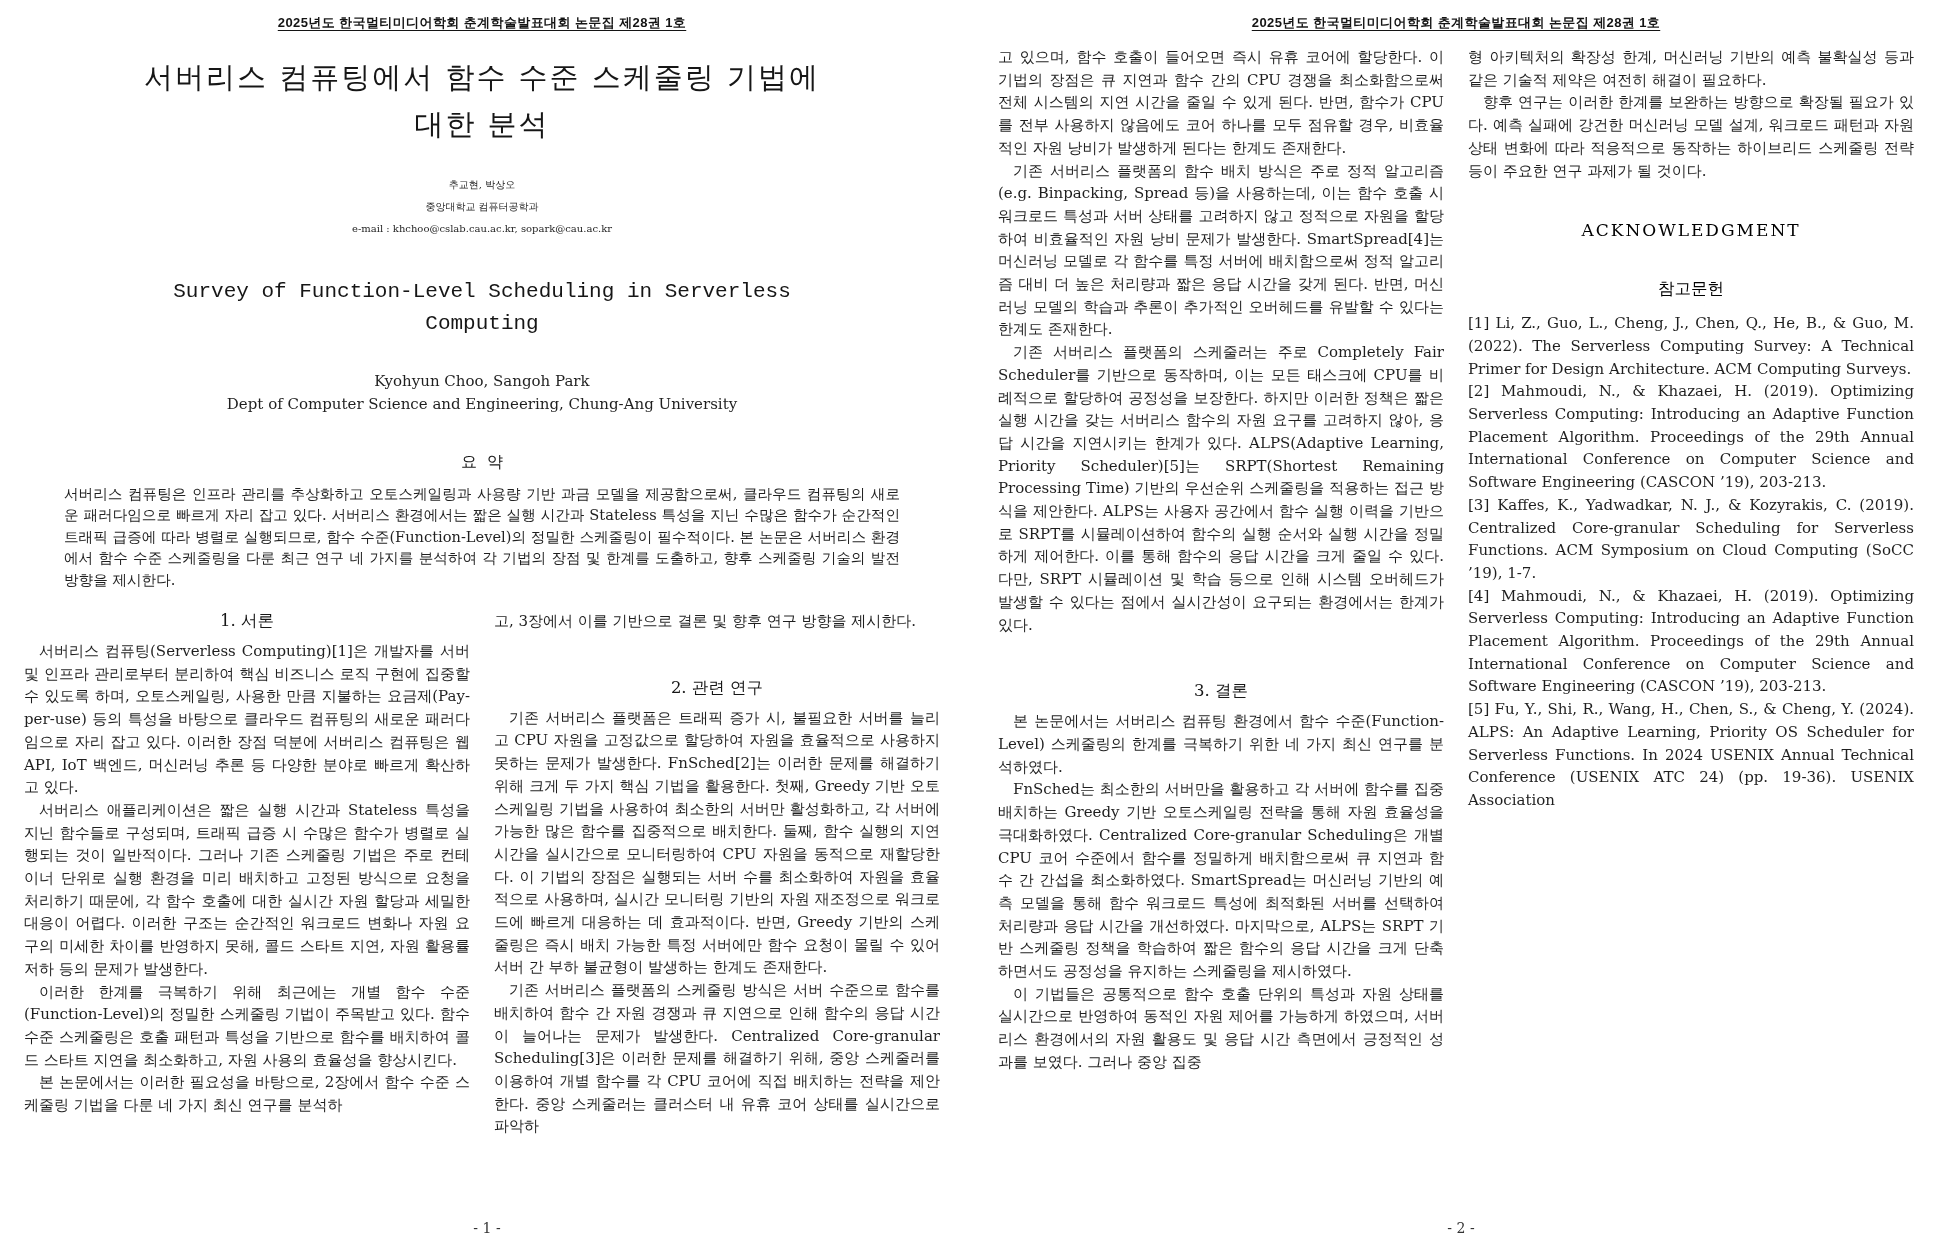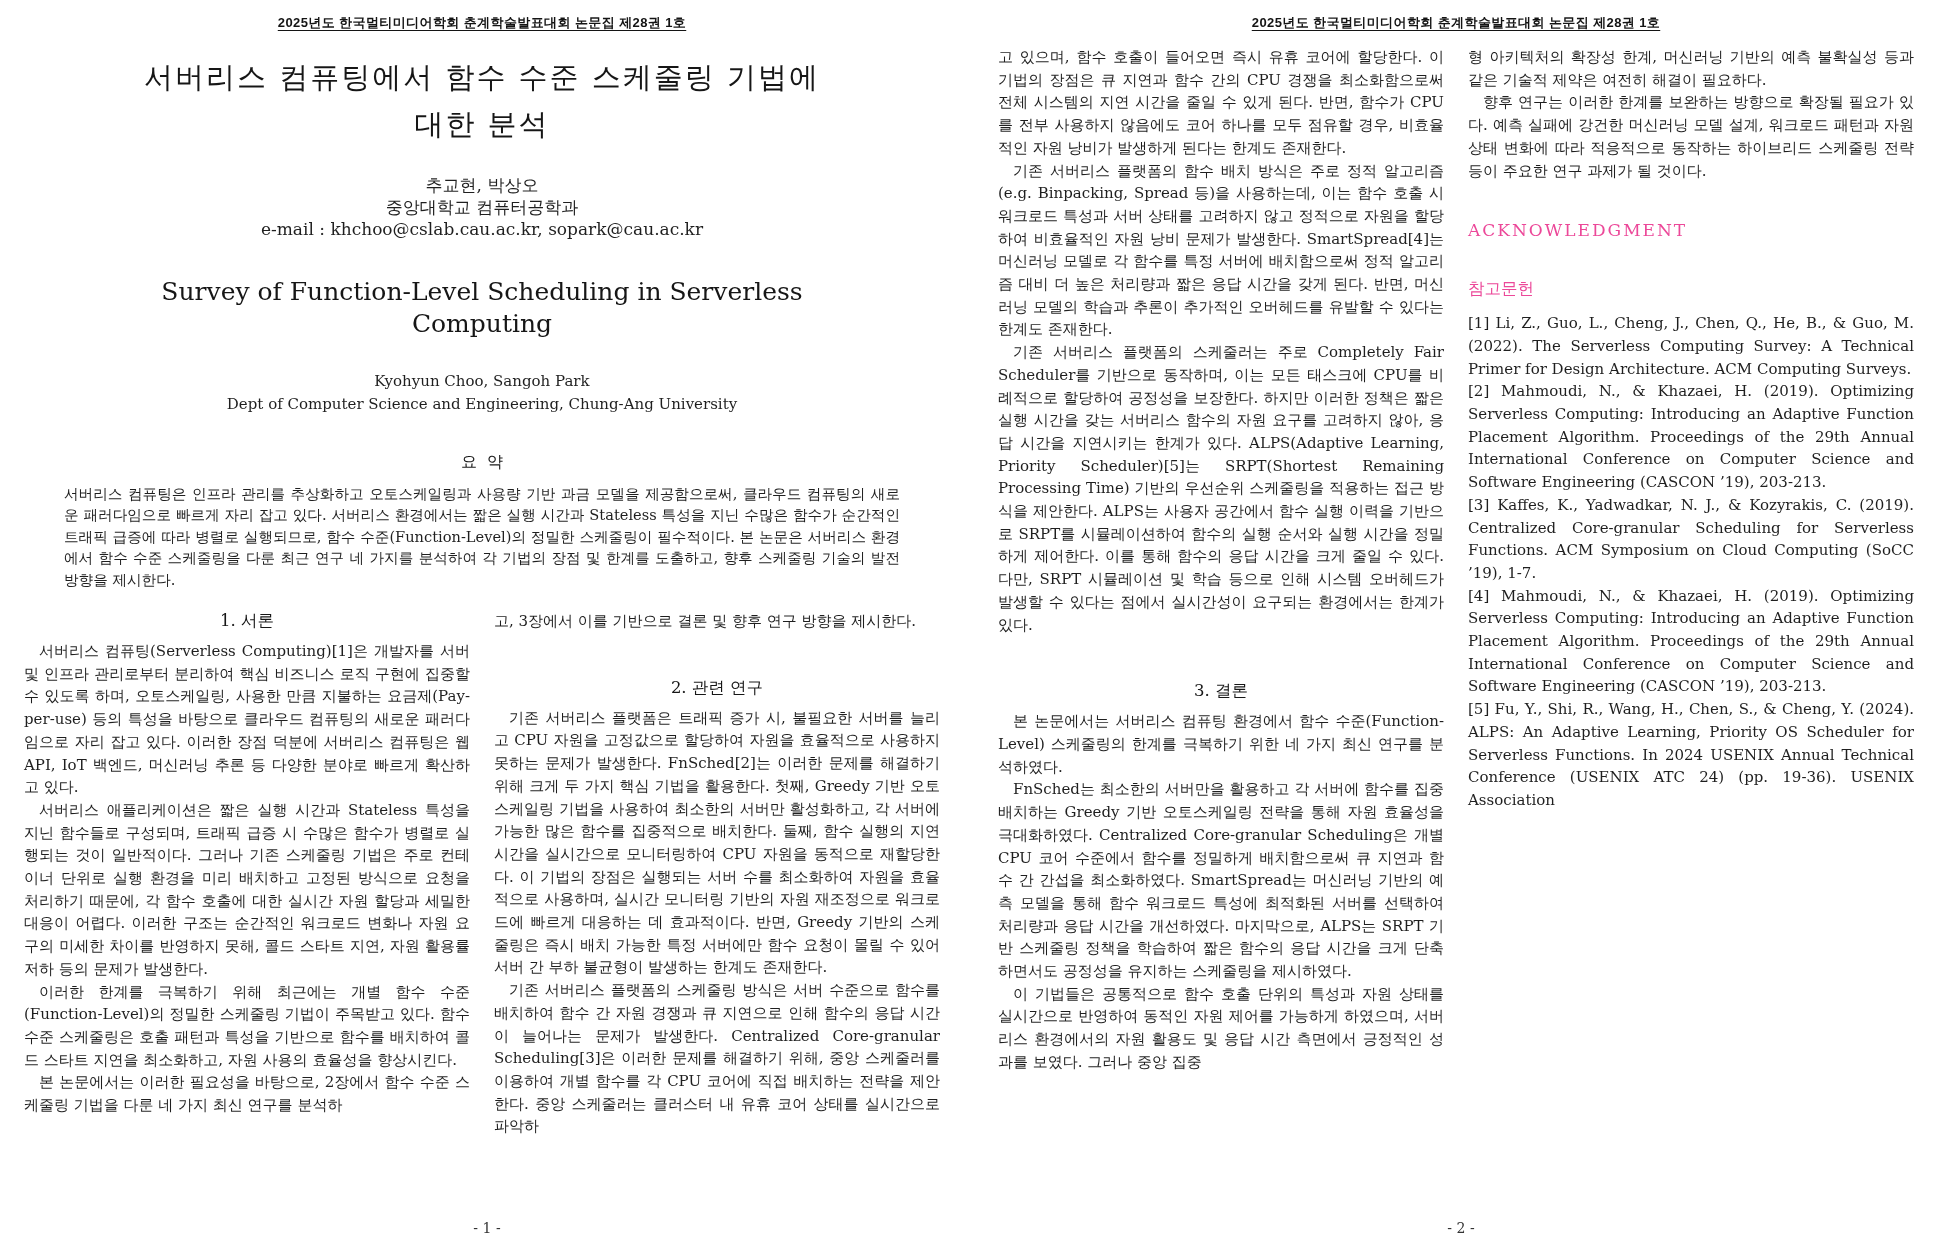--- a/index.html
+++ b/index.html
@@ -16,33 +16,33 @@
   .running-head{
     text-align:center;
     font-family:"Liberation Sans","DejaVu Sans",sans-serif;
     font-weight:bold;font-size:13px;letter-spacing:0.4px;color:#141414;
   }
   .running-head .rh-text{text-decoration:underline;text-underline-offset:3px;}
   .title-kr{
     margin-top:22px;text-align:center;font-size:29px;line-height:47px;
     letter-spacing:2px;color:#161616;
   }
-  .meta-block{margin-top:26px;text-align:center;font-size:17px;line-height:22px;}
-  .title-en{margin-top:36px;text-align:center;font-size:25px;line-height:32px;color:#161616;}
+  .meta-block{margin-top:26px;text-align:center;font-size:10px;line-height:22px;}
+  .title-en{margin-top:36px;text-align:center;font-size:21px;line-height:32px;color:#161616;font-family:Liberation Mono, monospace;}
   .meta-en{margin-top:30px;text-align:center;font-size:15px;line-height:23px;}
   .abs-head{margin-top:36px;text-align:center;font-size:16px;white-space:pre;color:#161616;}
   .abs-text{margin:10px 40px 0 40px;text-align:justify;font-size:14.6px;line-height:21.4px;}
   .cols{display:flex;gap:24px;margin-top:20px;}
   .cols.tight{margin-top:14px;}
   .col{flex:1;min-width:0;}
   .sec-head{font-size:16.5px;margin:0 0 8px 0;color:#161616;text-align:center;}
   .sec-head.gap{margin-top:44px;}
   .para{font-size:15px;line-height:22.7px;text-align:justify;text-indent:1em;margin:0;}
   .para.cont{text-indent:0;}
-  .center-head{text-align:left;font-size:16.5px;margin:38px 0 12px 0;color:#ec4899;}
+  .center-head{text-align:center;font-size:16.5px;margin:38px 0 12px 0;color:#000000;}
   .center-head.ack{letter-spacing:2px;font-size:17px;}
   .ref{font-size:15px;line-height:22.7px;text-align:justify;text-indent:0;margin:0;}
   .page-num{position:absolute;bottom:16px;left:0;width:100%;text-align:center;font-size:14px;color:#333;}
 </style>
 </head>
 <body>
 
 <div class="sheet">
 
   <div class="page">

